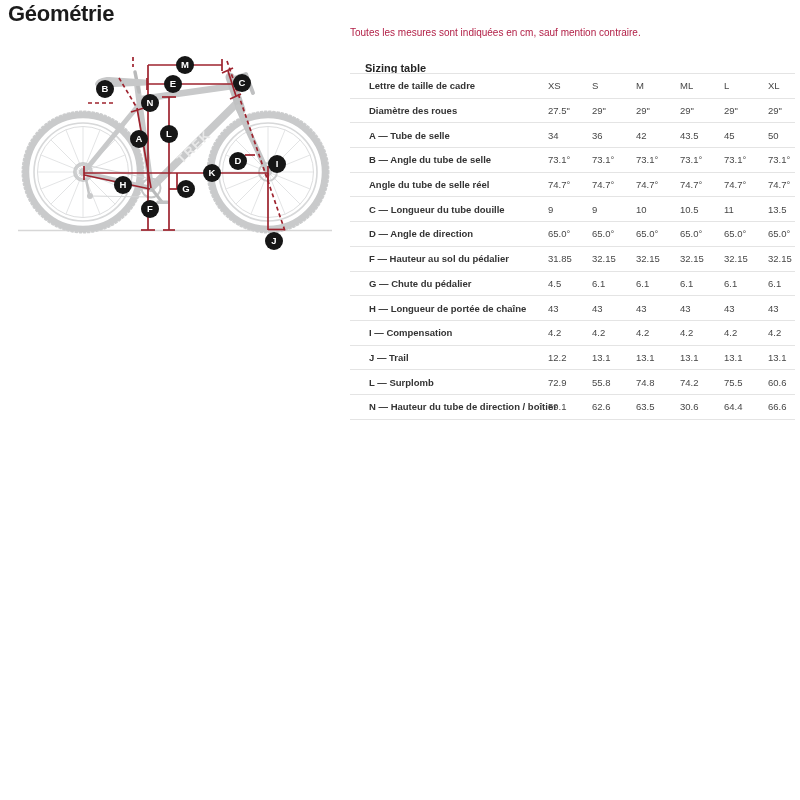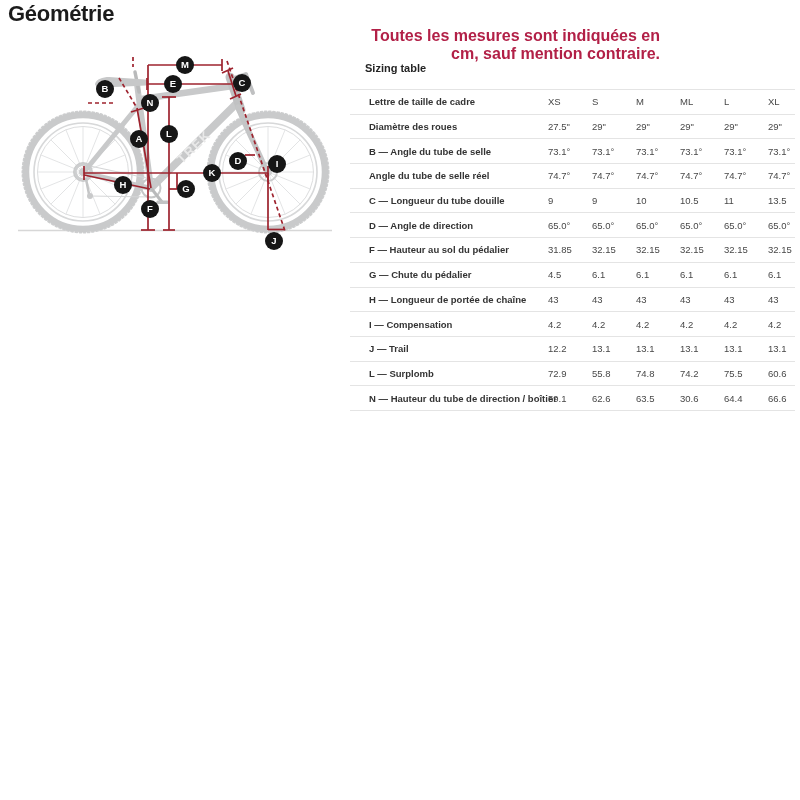--- a/index.html
+++ b/index.html
@@ -3,28 +3,28 @@
 <meta charset="utf-8">
 <style>
   * { margin:0; padding:0; box-sizing:border-box; }
   html,body { width:800px; height:800px; background:#ffffff; overflow:hidden;
               font-family:"Liberation Sans", sans-serif; }
   .page { position:relative; width:660px; height:800px; background:#fff; }
 
   .page-title { position:absolute; left:8px; top:1px; font-size:22px; font-weight:700;
                 color:#1b1b1b; letter-spacing:-0.3px; }
 
-  .note { position:absolute; left:350px; top:27px; font-size:16px; font-weight:700;
+  .note { position:absolute; left:350px; top:27px; font-size:10px; font-weight:400;
           color:var(--note-color,#b22047);text-align:right; }
 
   .table-title { position:absolute; left:365px; top:62px; font-size:11px; font-weight:700;
                  color:#242424; }
 
   .sizing-table { position:absolute; left:350px; top:73px; width:445px;
-                  border-bottom:1px solid #e4e4e4;margin-top:16px; }
+                  border-bottom:1px solid #e4e4e4; }
   .trow { display:grid; grid-template-columns:198px 44px 44px 44px 44px 44px 1fr;
           align-items:center; height:24.7px; border-top:1px solid #e4e4e4; }
   .tlabel { padding-left:19px; font-size:9.5px; font-weight:700; color:#333;
             white-space:nowrap; overflow:visible; }
   .tcell { font-size:9.5px; color:#474747; white-space:nowrap; }
 
   .diagram { position:absolute; left:0px; top:40px; width:340px; height:215px; }
 
   .bike { stroke-linecap:round; }
   .measure { stroke:var(--measure-color,#9e232e); fill:none; stroke-width:1.7; }
@@ -55,20 +55,29 @@
           <div class="tcell">XL</div>
         </div>
         <div class="trow">
           <div class="tlabel">Diamètre des roues</div>
           <div class="tcell">27.5"</div>
           <div class="tcell">29"</div>
           <div class="tcell">29"</div>
           <div class="tcell">29"</div>
           <div class="tcell">29"</div>
           <div class="tcell">29"</div>
+        </div>
+        <div class="trow">
+          <div class="tlabel">A — Tube de selle</div>
+          <div class="tcell">34</div>
+          <div class="tcell">36</div>
+          <div class="tcell">42</div>
+          <div class="tcell">43.5</div>
+          <div class="tcell">45</div>
+          <div class="tcell">50</div>
         </div>
         <div class="trow">
           <div class="tlabel">B — Angle du tube de selle</div>
           <div class="tcell">73.1°</div>
           <div class="tcell">73.1°</div>
           <div class="tcell">73.1°</div>
           <div class="tcell">73.1°</div>
           <div class="tcell">73.1°</div>
           <div class="tcell">73.1°</div>
         </div>

